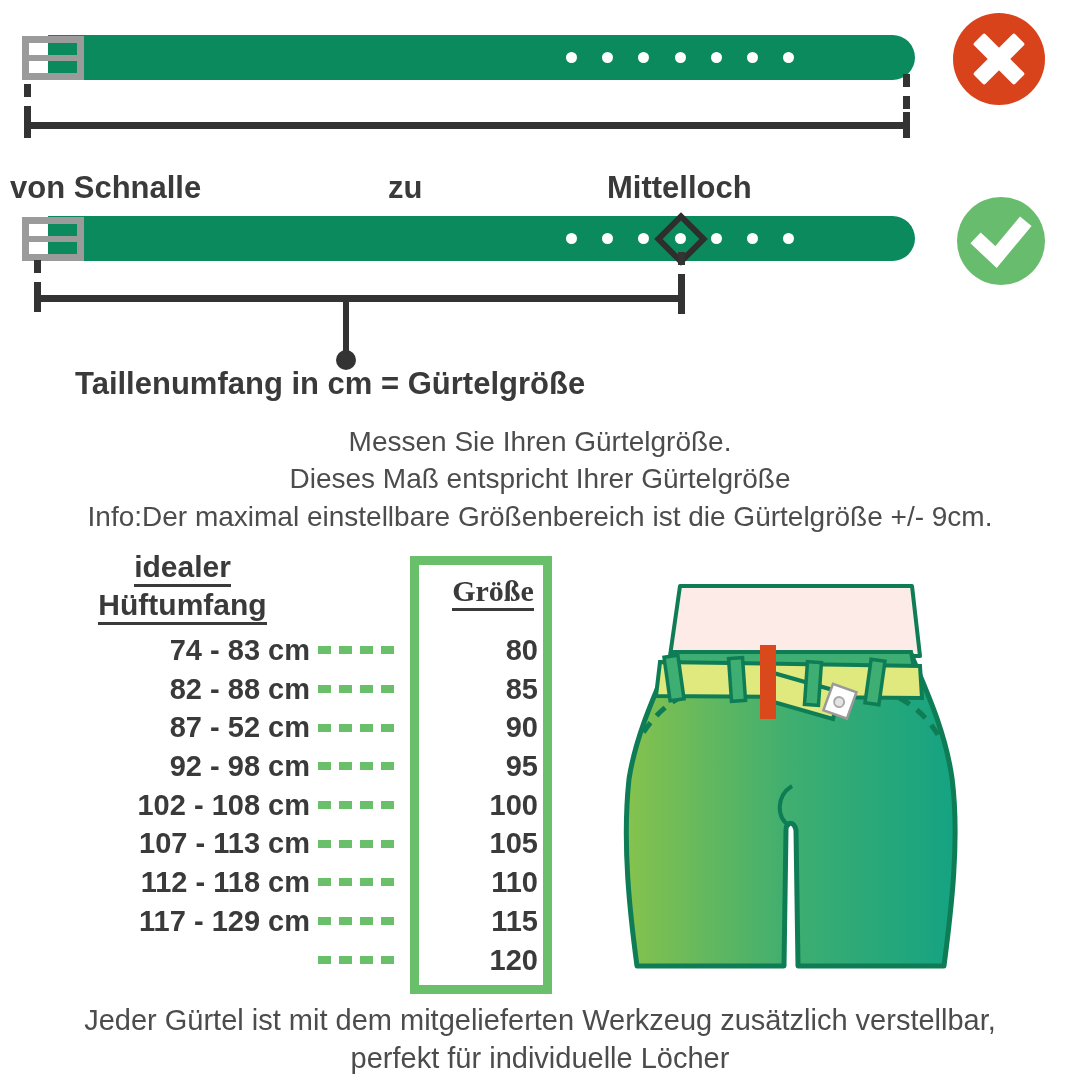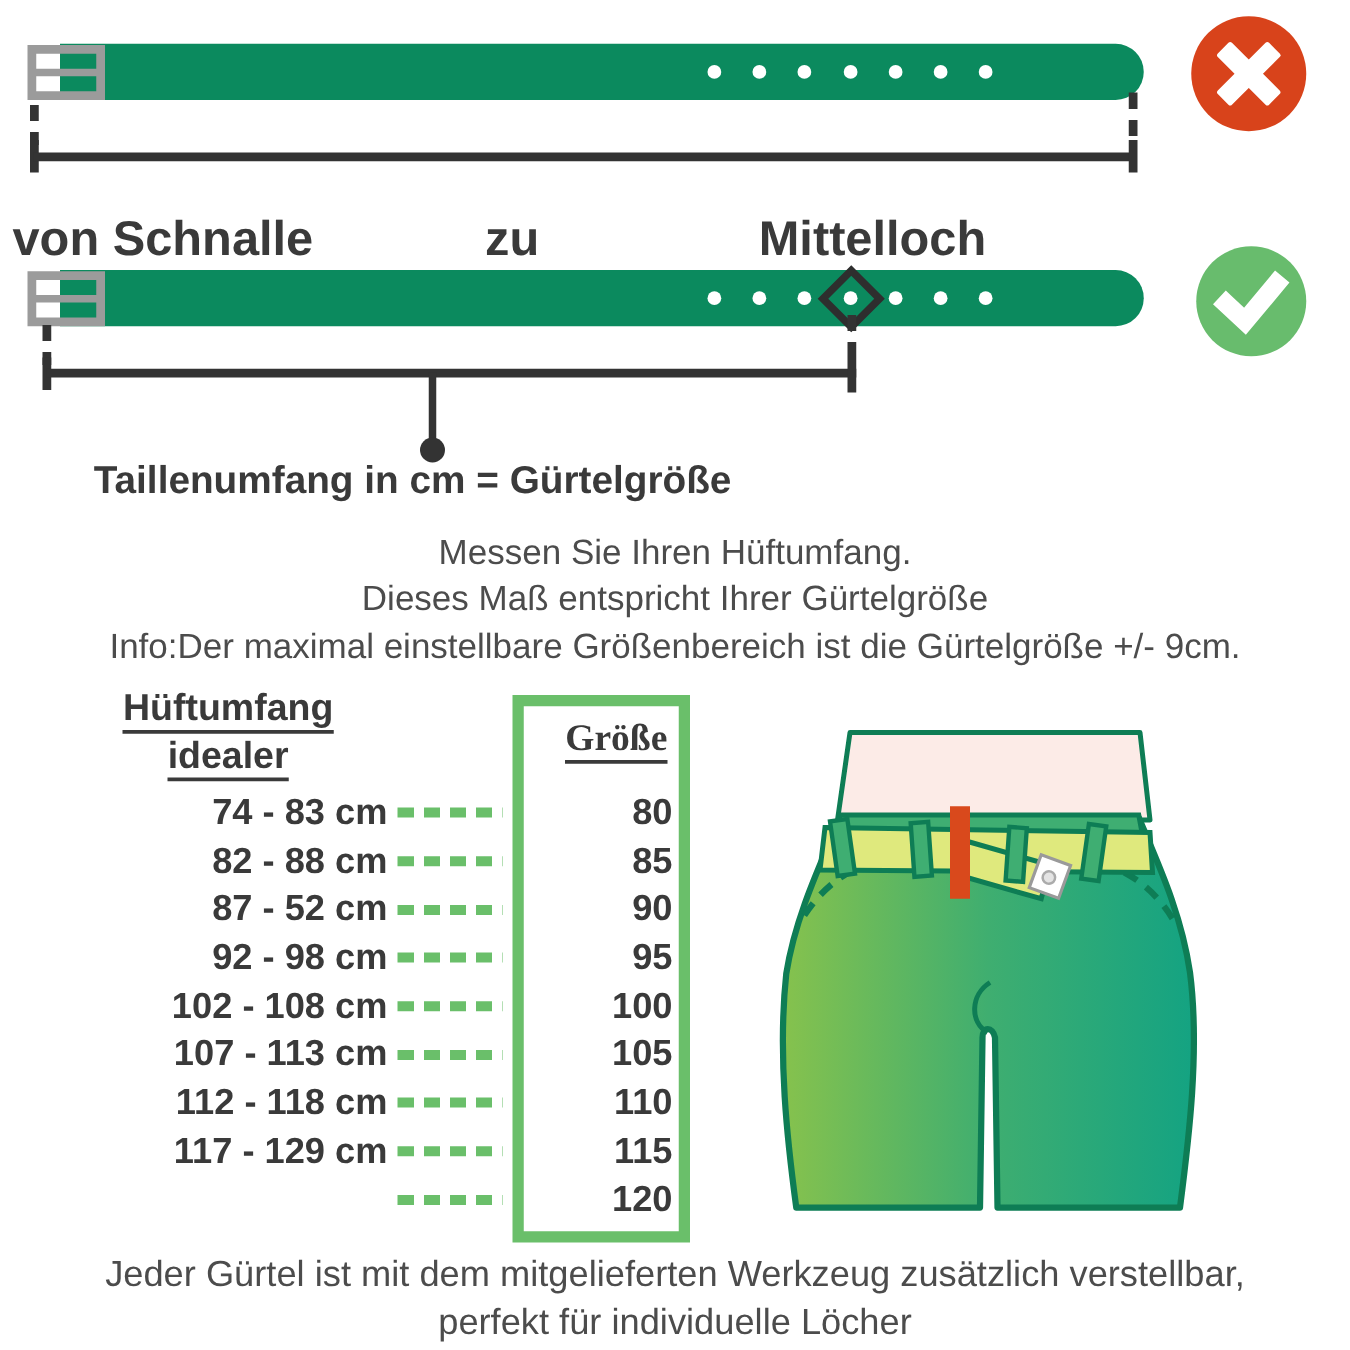--- a/index.html
+++ b/index.html
@@ -24,21 +24,21 @@
   .dropline{position:absolute;width:6px;background:#333333;}
   .dropdot{position:absolute;width:20px;height:20px;border-radius:50%;background:#333333;}
 
   
   .badge{position:absolute;border-radius:50%;}
   .badge-x{width:92px;height:92px;background:#d8431b;}
   .badge-x .bar{position:absolute;left:17px;top:38px;width:58px;height:16px;background:#ffffff;border-radius:2px;}
   .badge-check{width:88px;height:88px;background:#68bc6d;}
 
   
-  .blabel{position:absolute;font-size:39px;font-weight:700;color:#3a3a3a;white-space:nowrap;}
+  .blabel{position:absolute;font-size:31px;font-weight:700;color:#3a3a3a;white-space:nowrap;}
   .heading{position:absolute;font-size:31px;font-weight:700;color:#3a3a3a;white-space:nowrap;}
   .para{position:absolute;left:0;width:1080px;text-align:center;font-size:28px;font-weight:400;color:#4c4c4c;white-space:nowrap;}
   .footer-line{position:absolute;left:0;width:1080px;text-align:center;font-size:29px;font-weight:400;color:#4c4c4c;white-space:nowrap;}
 
   
   .thead{font-size:30px;font-weight:700;color:#3a3a3a;text-align:center;line-height:38px;}
   .thead .u{border-bottom:3px solid #3a3a3a;padding-bottom:1px;}
   .tcol{position:absolute;display:flex;flex-direction:column;}
   .trow{height:38.7px;line-height:38.7px;text-align:right;font-size:29px;font-weight:700;color:#3a3a3a;white-space:nowrap;}
   .dashrow{height:38.7px;display:flex;align-items:center;}
@@ -101,27 +101,27 @@
 
   <div class="badge badge-check" style="left:957px;top:37px;">
     <svg width="88" height="88" viewBox="0 0 88 88">
       <path d="M24 46 L39 60 L64 30" fill="none" stroke="#ffffff" stroke-width="15" stroke-linecap="square" stroke-linejoin="miter"></path>
     </svg>
   </div>
 </div>
 
 <span class="heading" style="left:75px;top:366px;">Taillenumfang in cm = Gürtelgröße</span>
 
-<div class="para" style="top:426px;">Messen Sie Ihren Hüftumfang.</div>
+<div class="para" style="top:426px;">Messen Sie Ihren Gürtelgröße.</div>
 <div class="para" style="top:463px;">Dieses Maß entspricht Ihrer Gürtelgröße</div>
 <div class="para" style="top:501px;">Info:Der maximal einstellbare Größenbereich ist die Gürtelgröße +/- 9cm.</div>
 
 <div class="abs thead" style="left:55px;top:548px;width:255px;">
+  <div><span class="u">idealer</span></div>
   <div><span class="u">Hüftumfang</span></div>
-  <div><span class="u">idealer</span></div>
 </div>
 
 <div class="tcol" style="left:55px;top:631px;width:255px;">
   <div class="trow">74 - 83 cm</div>
   <div class="trow">82 - 88 cm</div>
   <div class="trow">87 - 52 cm</div>
   <div class="trow">92 - 98 cm</div>
   <div class="trow">102 - 108 cm</div>
   <div class="trow">107 - 113 cm</div>
   <div class="trow">112 - 118 cm</div>

